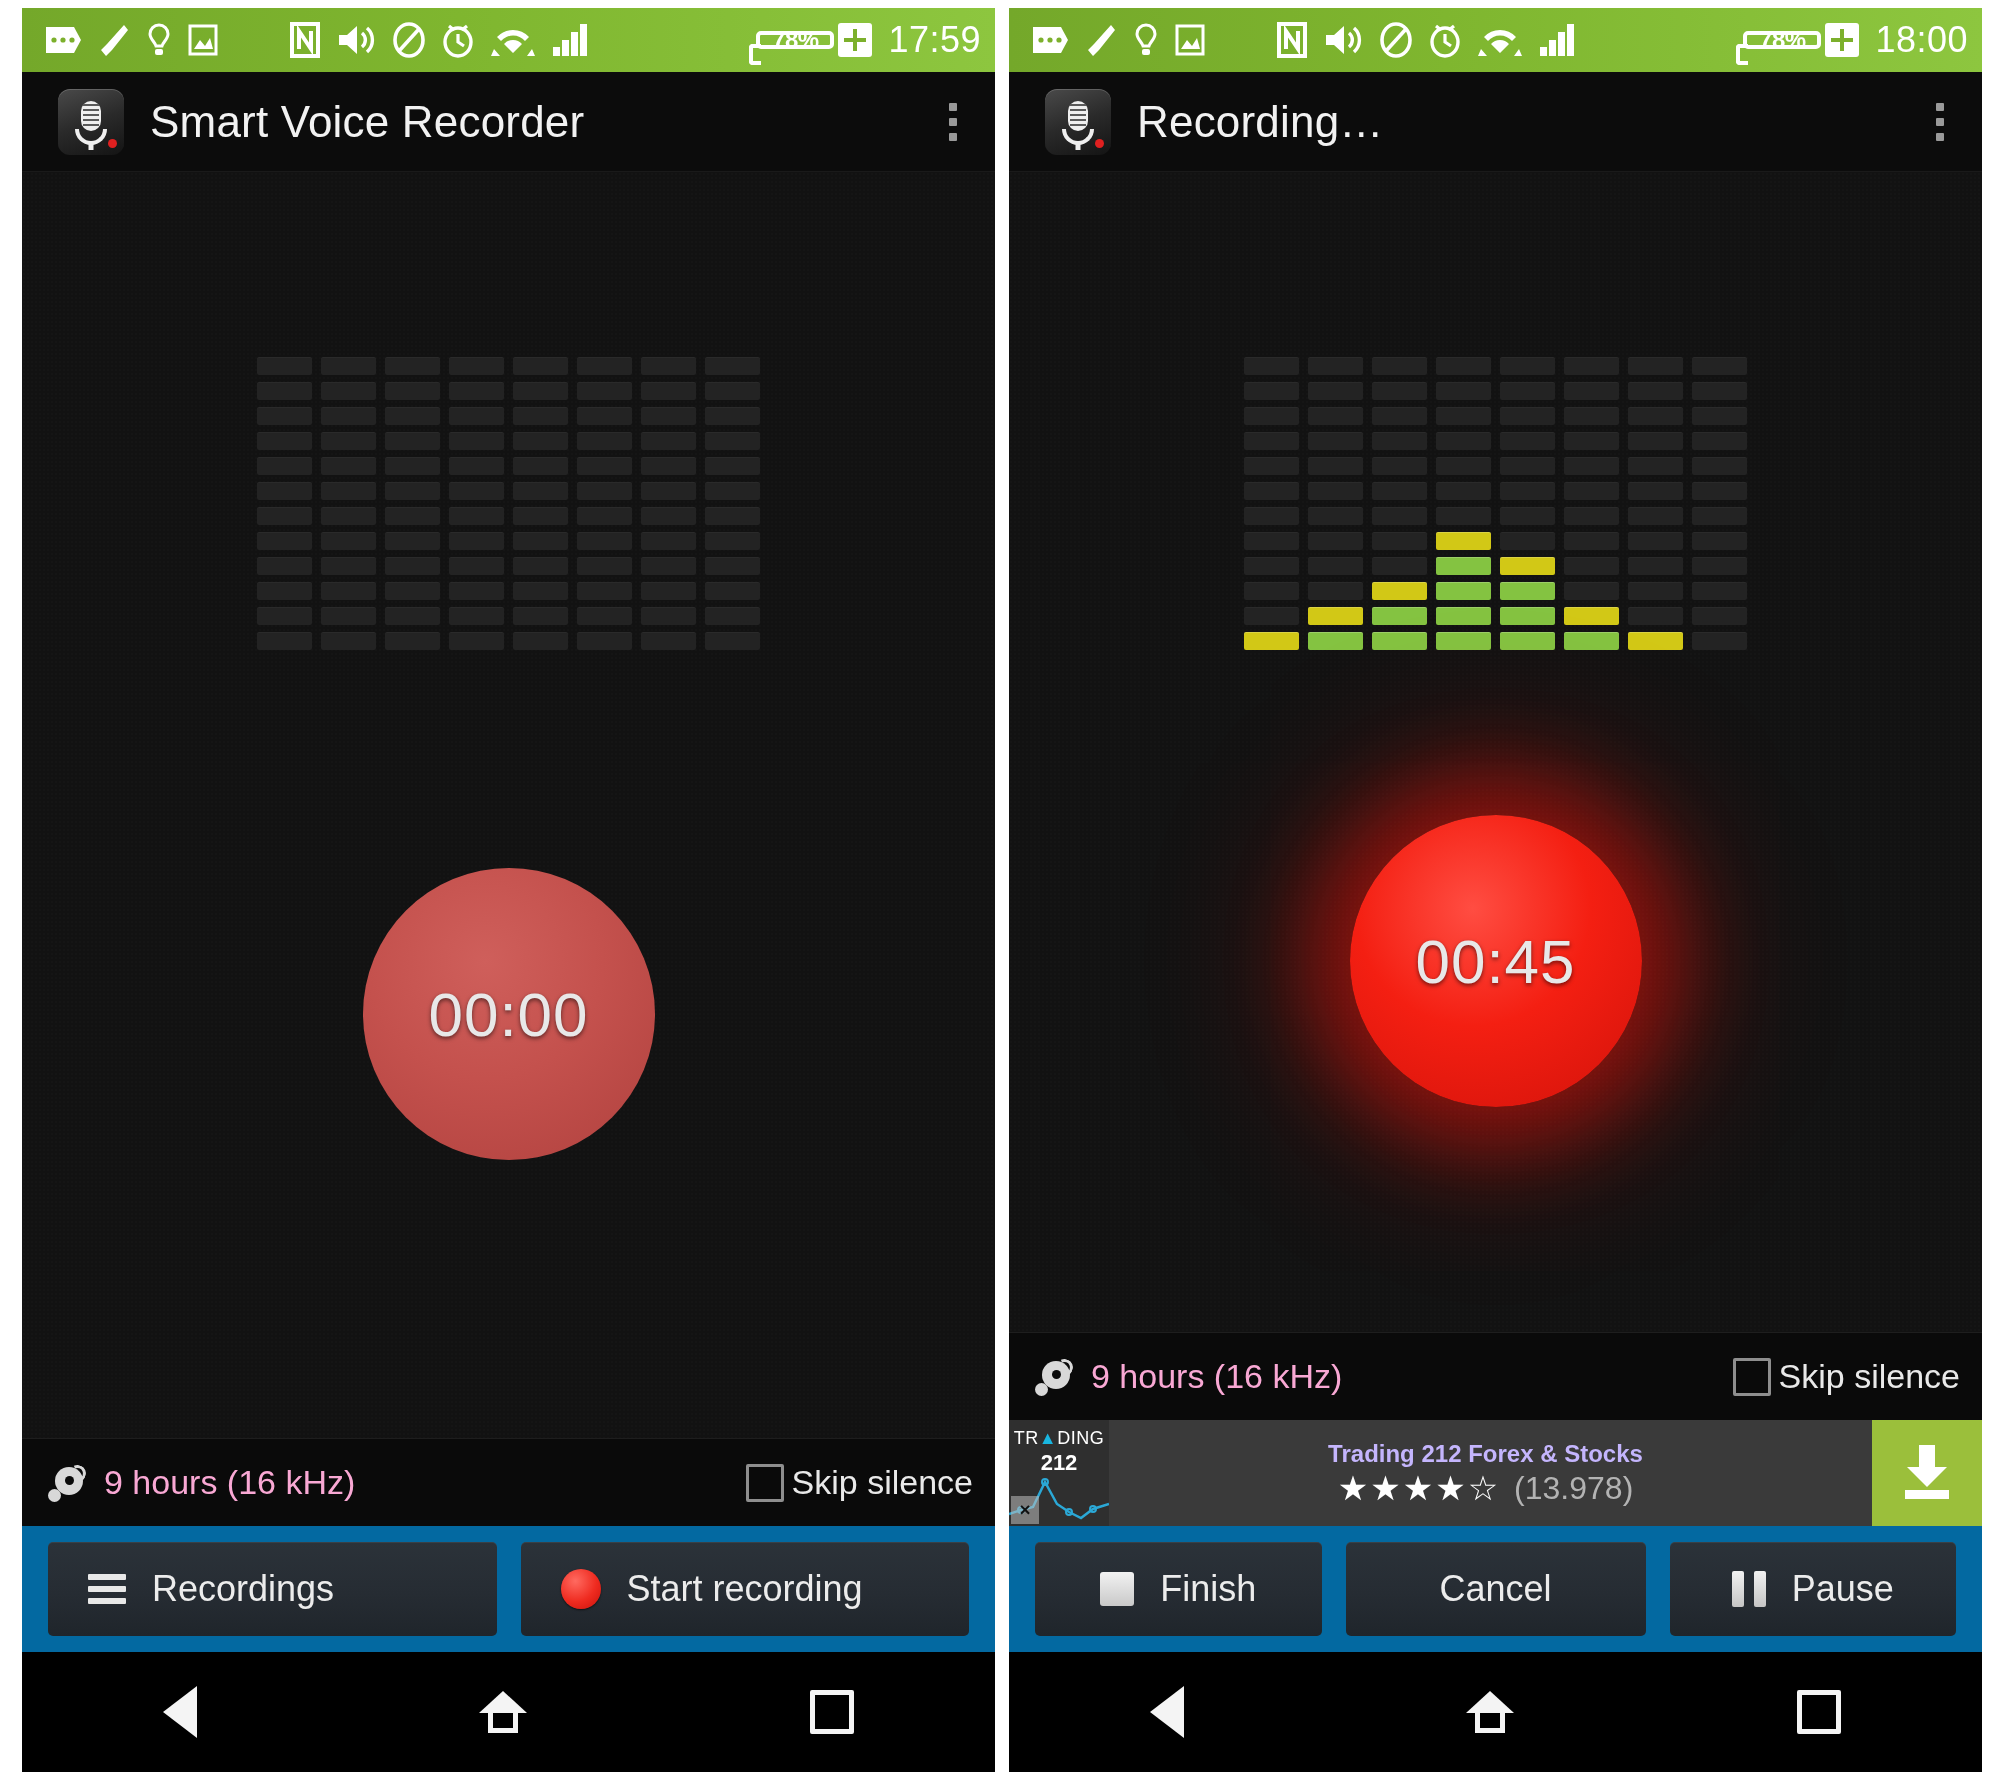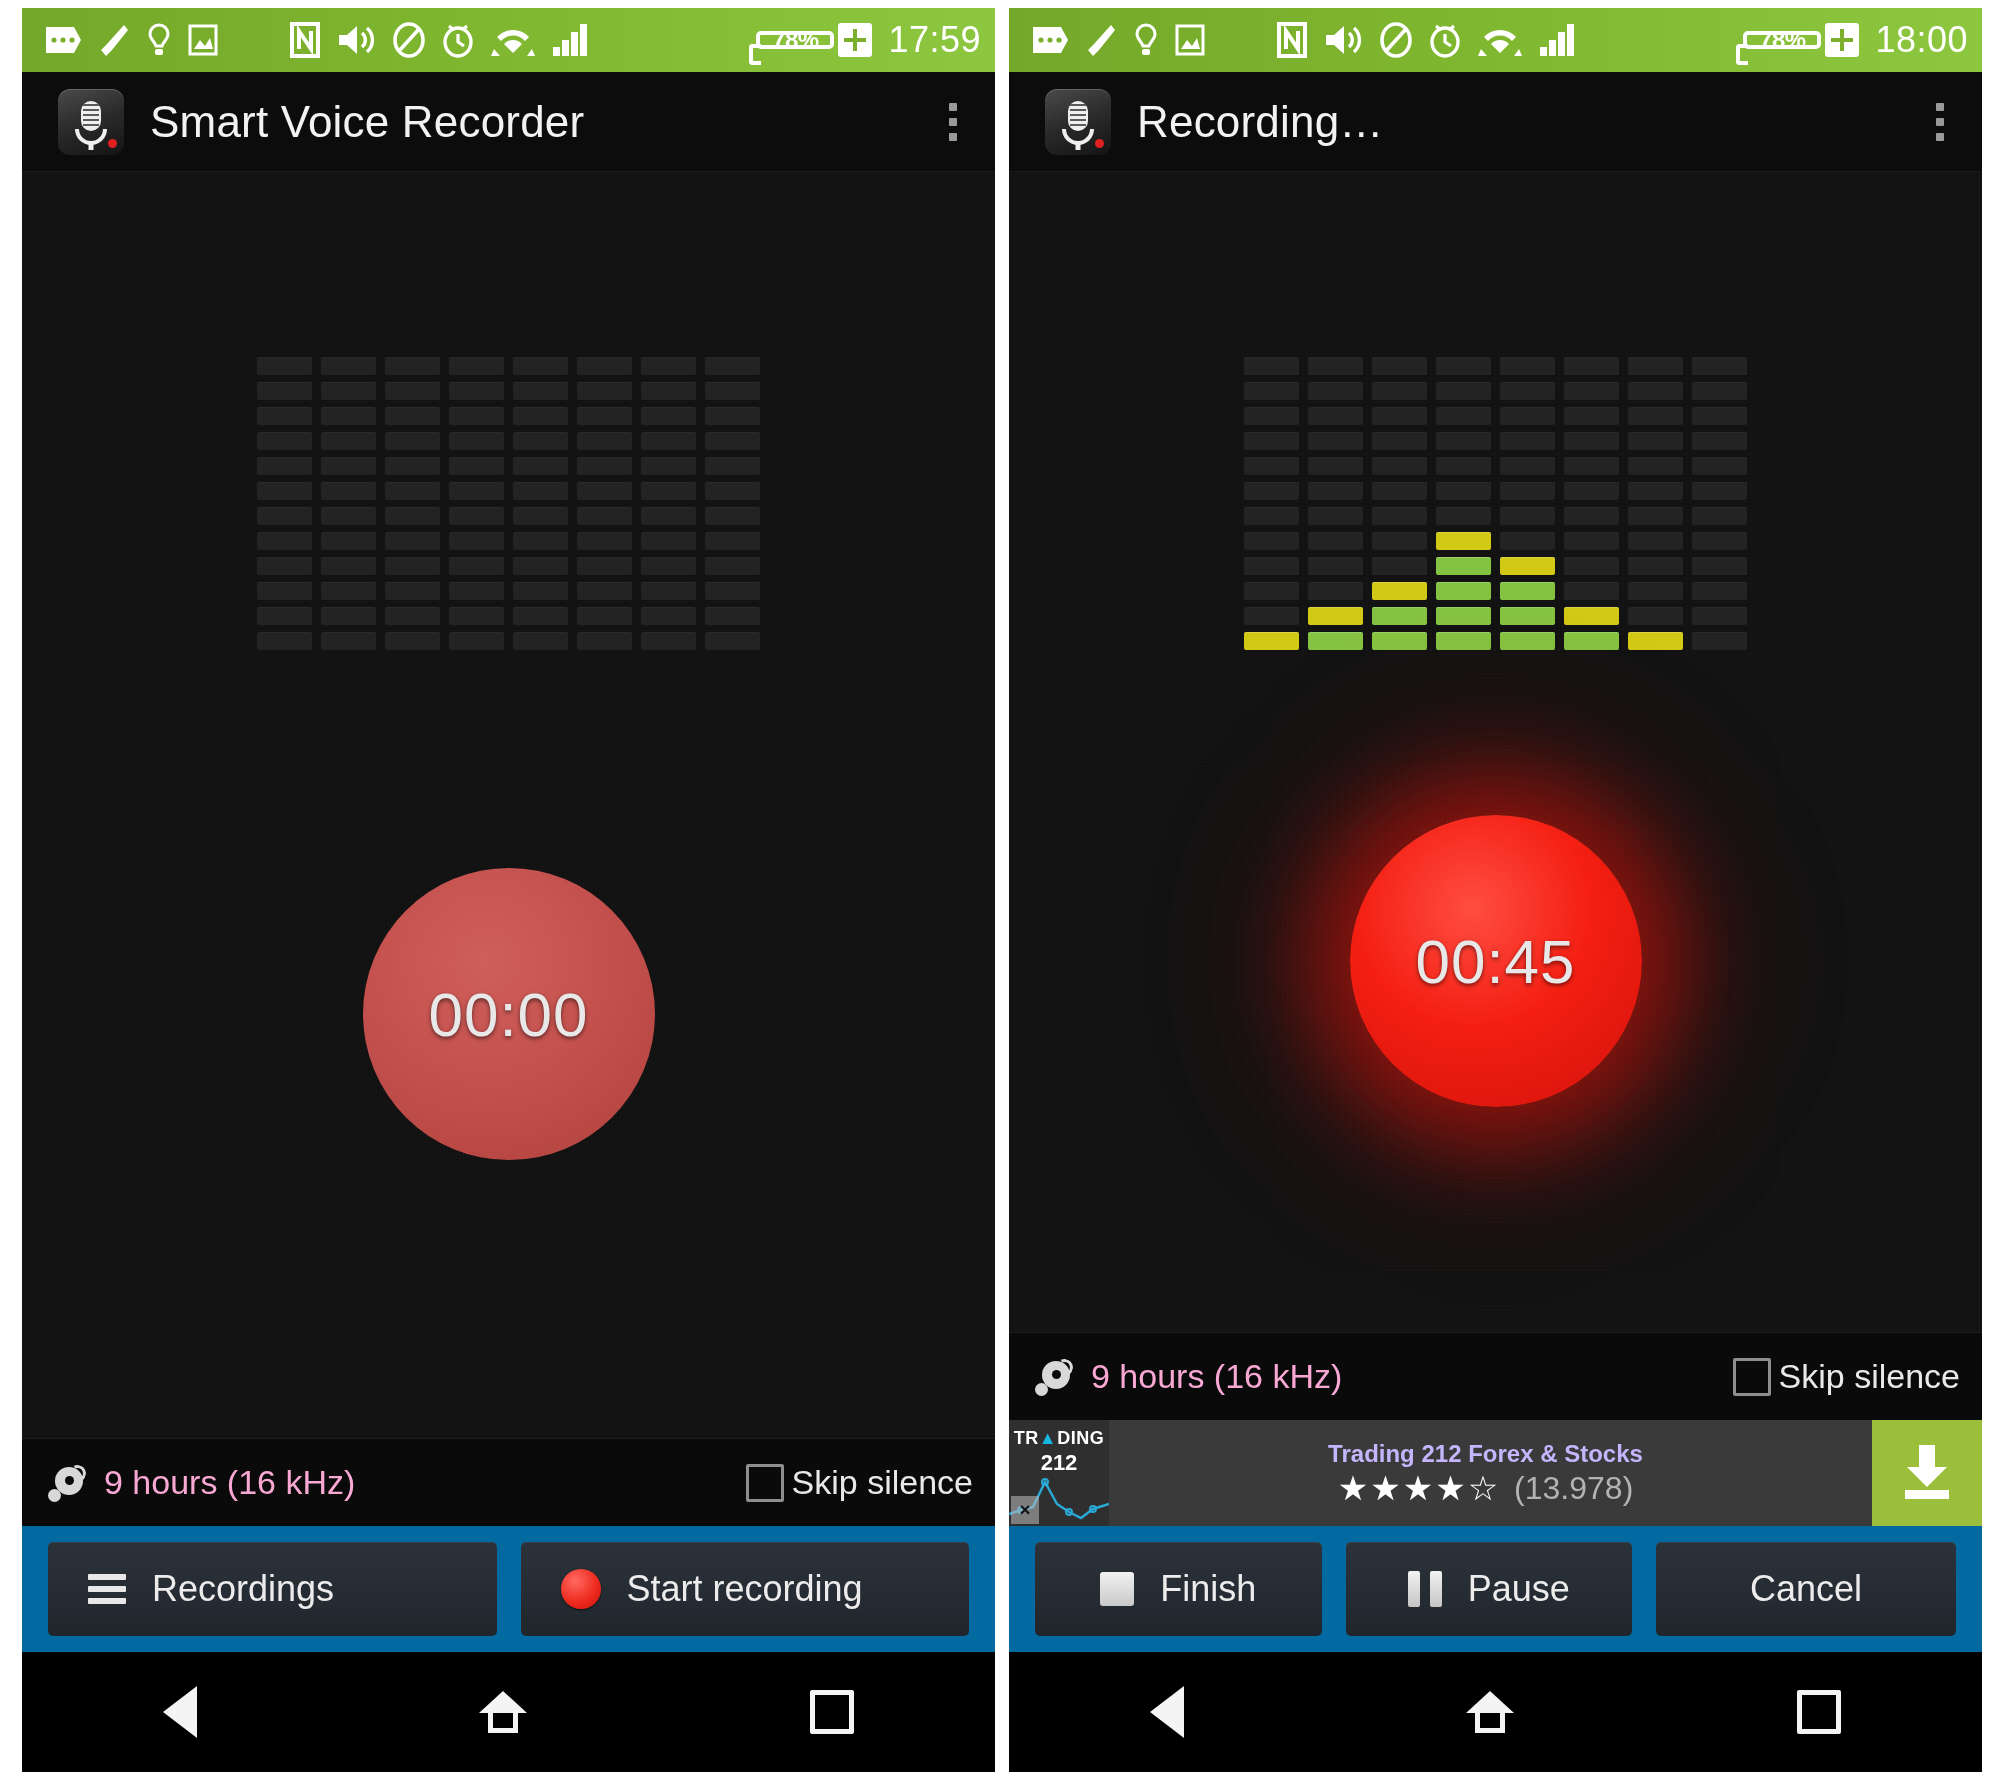--- a/index.html
+++ b/index.html
@@ -205,21 +205,21 @@
   
   .ad {
     flex: 0 0 106px; width:100%;
     background:#3a3a3a; display:flex; align-items:stretch; z-index:3;
     position: relative;
   }
   .ad-logo {
     flex: 0 0 100px; background:#2f2f2f; position:relative; overflow:hidden;
   }
   .ad-logo-top { position:absolute; top:8px; left:0; right:0; text-align:center;
-    color:#fff; font-size:18px; font-weight:bold; letter-spacing:0.5px; }
+    color:#fff; font-size:18px; font-weight:normal; letter-spacing:0.5px; }
   .ad-logo-top .caret { color:#19b6e0; }
   .ad-logo-num { position:absolute; top:30px; left:0; right:0; text-align:center;
     color:#fff; font-size:22px; font-weight:bold; }
   .ad-chart { position:absolute; left:0; bottom:0; width:100%; height:52px; }
   .ad-close {
     position:absolute; left:2px; bottom:2px; width:28px; height:28px;
     background:rgba(190,190,190,.55); color:#111; font-size:19px; line-height:28px;
     text-align:center; font-weight:bold;
   }
   .ad-main { flex:1 1 auto; display:flex; flex-direction:column; justify-content:center;
@@ -779,30 +779,30 @@
             <span class="base"></span>
           </span>
       </div>
     </div>
 
     <div class="actions">
       <div class="actbtn grow">
         <span class="ico-stop"></span>
         <span>Finish</span>
       </div>
+      <div class="actbtn" style="min-width:300px;">
+        <span>Cancel</span>
+      </div>
       <div class="actbtn grow">
         <span class="ico-pause">
             <i></i>
             <i></i>
           </span>
         <span>Pause</span>
       </div>
-      <div class="actbtn" style="min-width:300px;">
-        <span>Cancel</span>
-      </div>
     </div>
 
     <div class="navbar">
       <div class="nav-back"></div>
       <div class="nav-home">
           <div class="roof"></div>
           <div class="walls"></div>
         </div>
       <div class="nav-recent"></div>
     </div>

